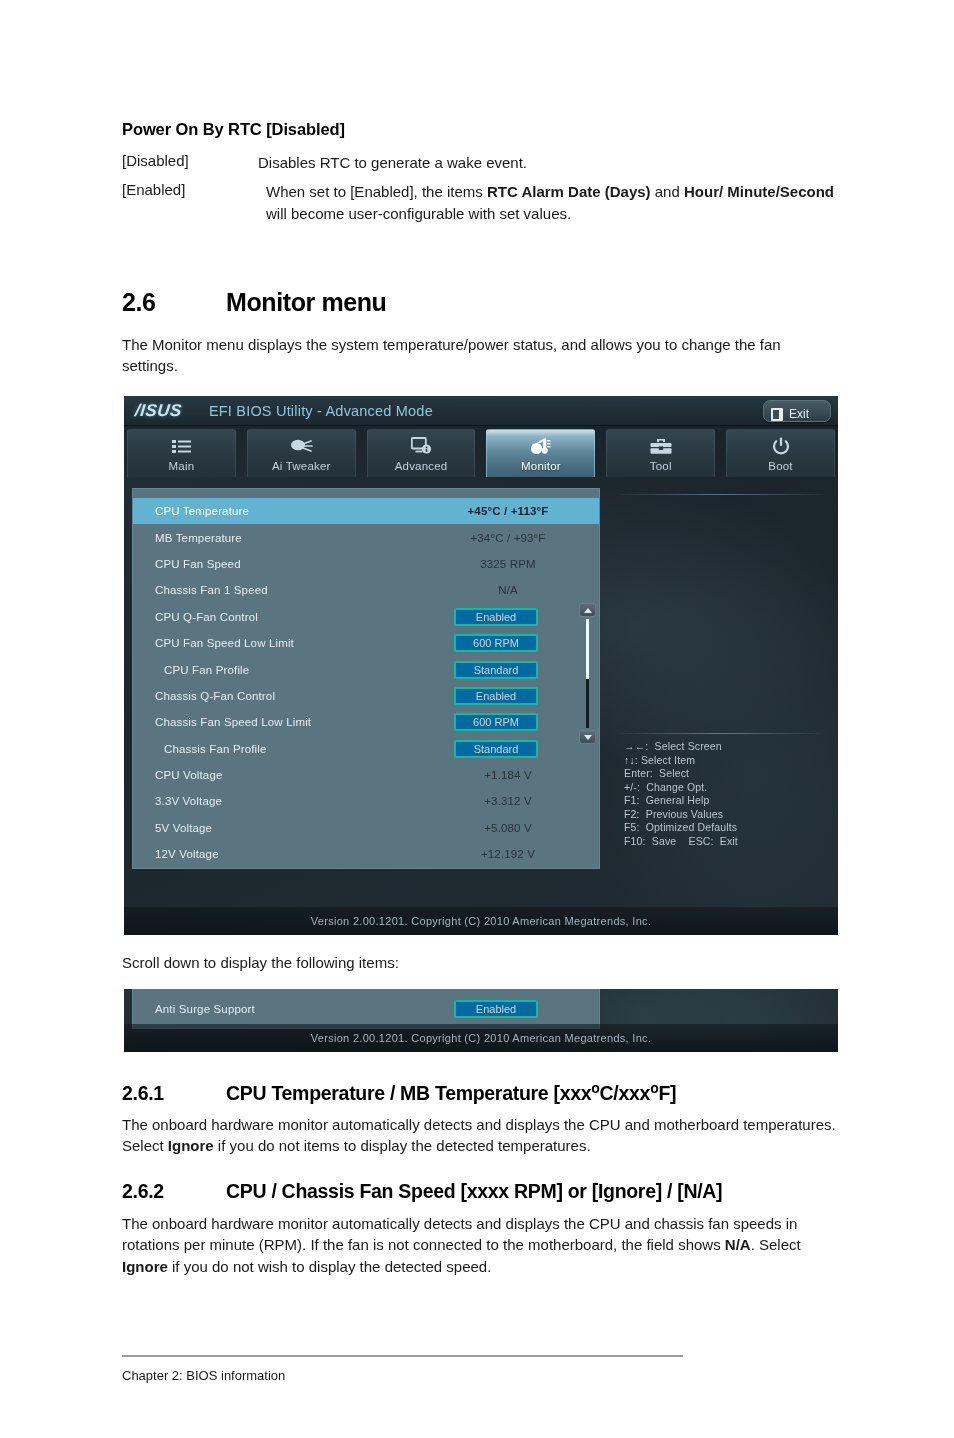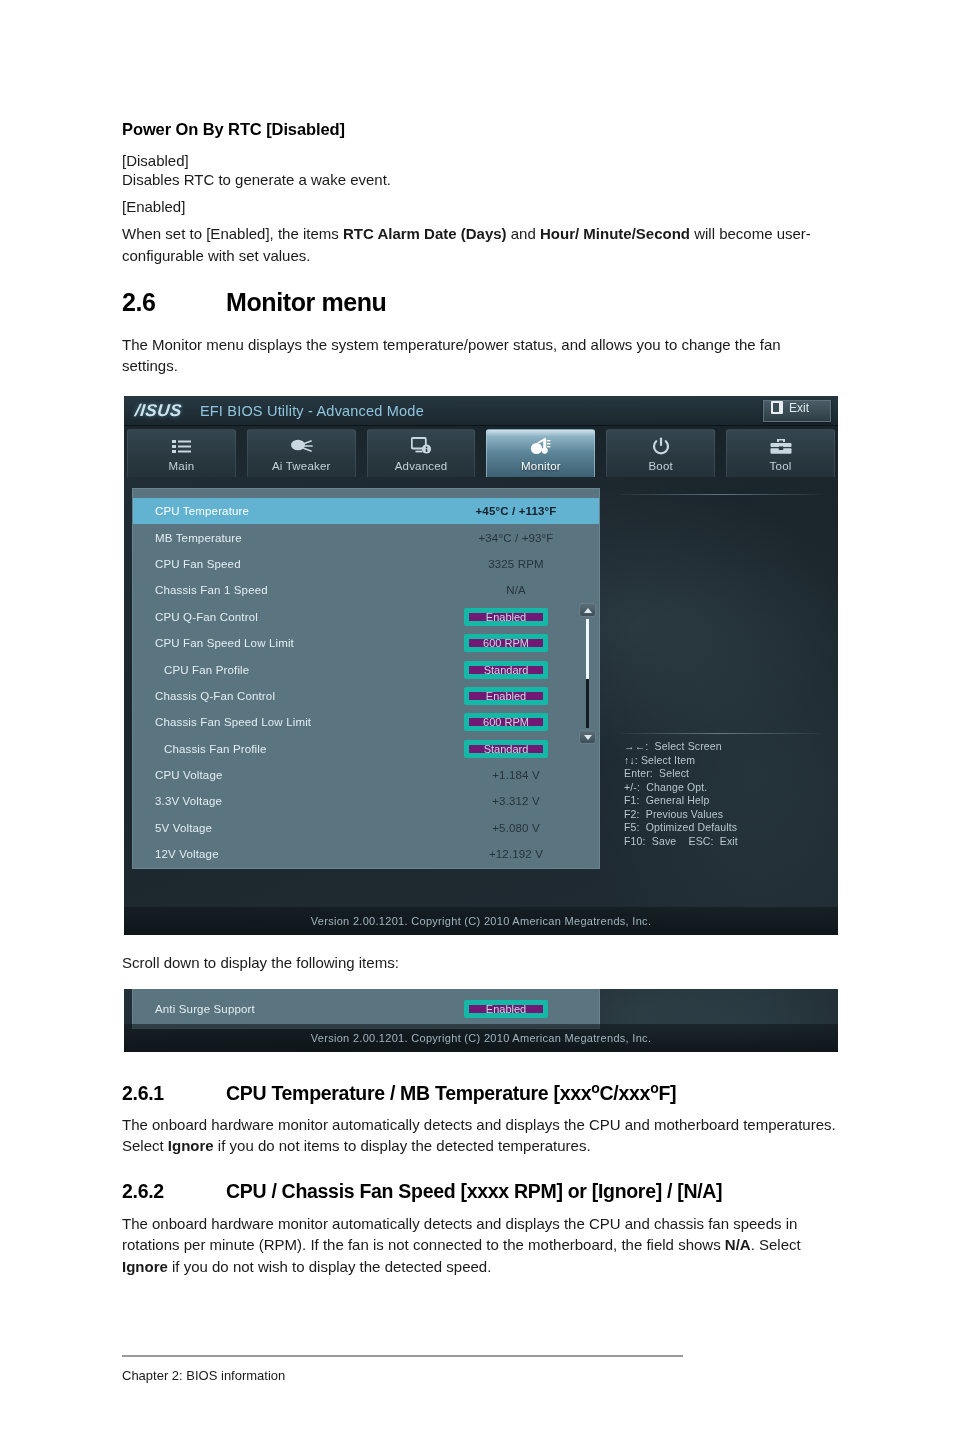--- a/index.html
+++ b/index.html
@@ -28,21 +28,21 @@
     letter-spacing: -0.1px;
   }
   .body-txt {
     font-size: 15px;
     color: #1a1a1a;
     line-height: 1.43;
   }
   .body-txt b { font-weight: bold; margin-top: 26px; }
 
   .deflist { position: absolute; left: 122px; width: 720px; }
-  .def-row { display: flex; margin-bottom: 2px; flex-direction: column; }
+  .def-row { display: flex; margin-bottom: 2px; }
   .def-term { width: 136px; flex: none; font-size: 15px; color: #1a1a1a; }
   .def-desc { flex: 1; font-size: 15px; color: #1a1a1a; line-height: 1.45; }
 
   .sec-head {
     display: flex;
     align-items: baseline;
     font-weight: bold;
     color: #000;
   }
   .sec-num { flex: none; }
@@ -87,35 +87,35 @@
     margin-left: 11px;
     font-size: 17px;
     font-weight: bold;
     font-style: italic;
     color: #cfe4ee;
     letter-spacing: 0.5px;
     transform: skewX(-6deg);
     text-shadow: 0 0 4px rgba(120,200,230,0.5);
   }
   .bios-title {
-    margin-left: 18px;
+    margin-left: 27px;
     font-size: 14.5px;
     color: #8fc5dd;
     letter-spacing: 0.2px;
   }
   .exit-btn {
     position: absolute;
     right: 7px; top: 4px;
     height: 22px;
     min-width: 68px;
-    display: flex; align-items: flex-start; gap: 6px;
+    display: flex; align-items: flex-end; gap: 6px;
     padding: 0 10px 0 7px;
     background: linear-gradient(180deg, #4a5c66, #2e3d45);
     border: 1px solid #5f727c;
-    border-radius: 0;
+    border-radius: 7px;
     box-shadow: 0 1px 2px rgba(0,0,0,0.5);
   }
   .exit-label { font-size: 12px; color: #dfe9ee; }
   .door-icon {
     width: 12px; height: 13px;
     background: #e8eef2;
     border-radius: 1px;
     position: relative;
   }
   .door-icon::after {
@@ -184,35 +184,35 @@
     letter-spacing: 0.15px;
     white-space: nowrap;
   }
   .row.indent .row-label { padding-left: 31px; }
   .row.selected {
     background: #62b3d2;
   }
   .row.selected .row-label { color: #ffffff; }
   .row-value {
     position: absolute;
-    left: 308px;
+    left: 300px;
     width: 150px;
     text-align: center;
     font-size: 11.5px;
     color: #26333a;
     letter-spacing: 0.15px;
   }
   .row.selected .row-value { color: #14202a; font-weight: bold; }
   .row-field {
     position: absolute;
-    left: 331px;
+    left: 321px;
     width: 84px;
     height: 18px;
-    background: #701a75;
-    border: 5px solid #14b8a6;
+    background: #0369a1;
+    border: 2px solid #14b8a6;
     border-radius: 2px;
     display: flex;
     align-items: center;
     justify-content: center;
     font-size: 11px;
     color: #c9d6dd;
   }
 
   
   .scrollbar {
@@ -414,39 +414,39 @@
                 <rect x="18" y="4" width="3.4" height="1.4"></rect>
                 <rect x="18" y="7" width="3.4" height="1.4"></rect>
                 <rect x="18" y="10" width="3.4" height="1.4"></rect>
               </g>
             </svg>
         </span>
         <span class="tab-label">Monitor</span>
       </div>
       <div class="bios-tab">
         <span class="tab-icon">
-          <svg width="18" height="19" viewBox="0 0 18 19">
-              <path d="M4.2 4.2 a7 7 0 1 0 9.6 0" stroke="#c9d8e0" stroke-width="2.2" fill="none" stroke-linecap="round"></path>
-              <rect x="7.9" y="0.5" width="2.2" height="8.5" rx="1.1" fill="#c9d8e0"></rect>
-            </svg>
-        </span>
-        <span class="tab-label">Boot</span>
-      </div>
-      <div class="bios-tab">
-        <span class="tab-icon">
           <svg width="22" height="17" viewBox="0 0 22 17">
               <g fill="#c9d8e0">
                 <path d="M7 1 h8 v3 h-2 v-1.4 h-4 v1.4 h-2 z"></path>
                 <rect x="0.5" y="5" width="21" height="4" rx="1"></rect>
                 <rect x="0.5" y="10.2" width="21" height="5.5" rx="1"></rect>
                 <rect x="8.8" y="8.4" width="4.4" height="3.6" fill="#2a3941"></rect>
               </g>
             </svg>
         </span>
         <span class="tab-label">Tool</span>
+      </div>
+      <div class="bios-tab">
+        <span class="tab-icon">
+          <svg width="18" height="19" viewBox="0 0 18 19">
+              <path d="M4.2 4.2 a7 7 0 1 0 9.6 0" stroke="#c9d8e0" stroke-width="2.2" fill="none" stroke-linecap="round"></path>
+              <rect x="7.9" y="0.5" width="2.2" height="8.5" rx="1.1" fill="#c9d8e0"></rect>
+            </svg>
+        </span>
+        <span class="tab-label">Boot</span>
       </div>
     </div>
 
     <div class="bios-body">
 
       <div class="list-panel">
         <div class="row selected">
           <span class="row-label">CPU Temperature</span>
           <span class="row-value">+45°C / +113°F</span>
         </div>

